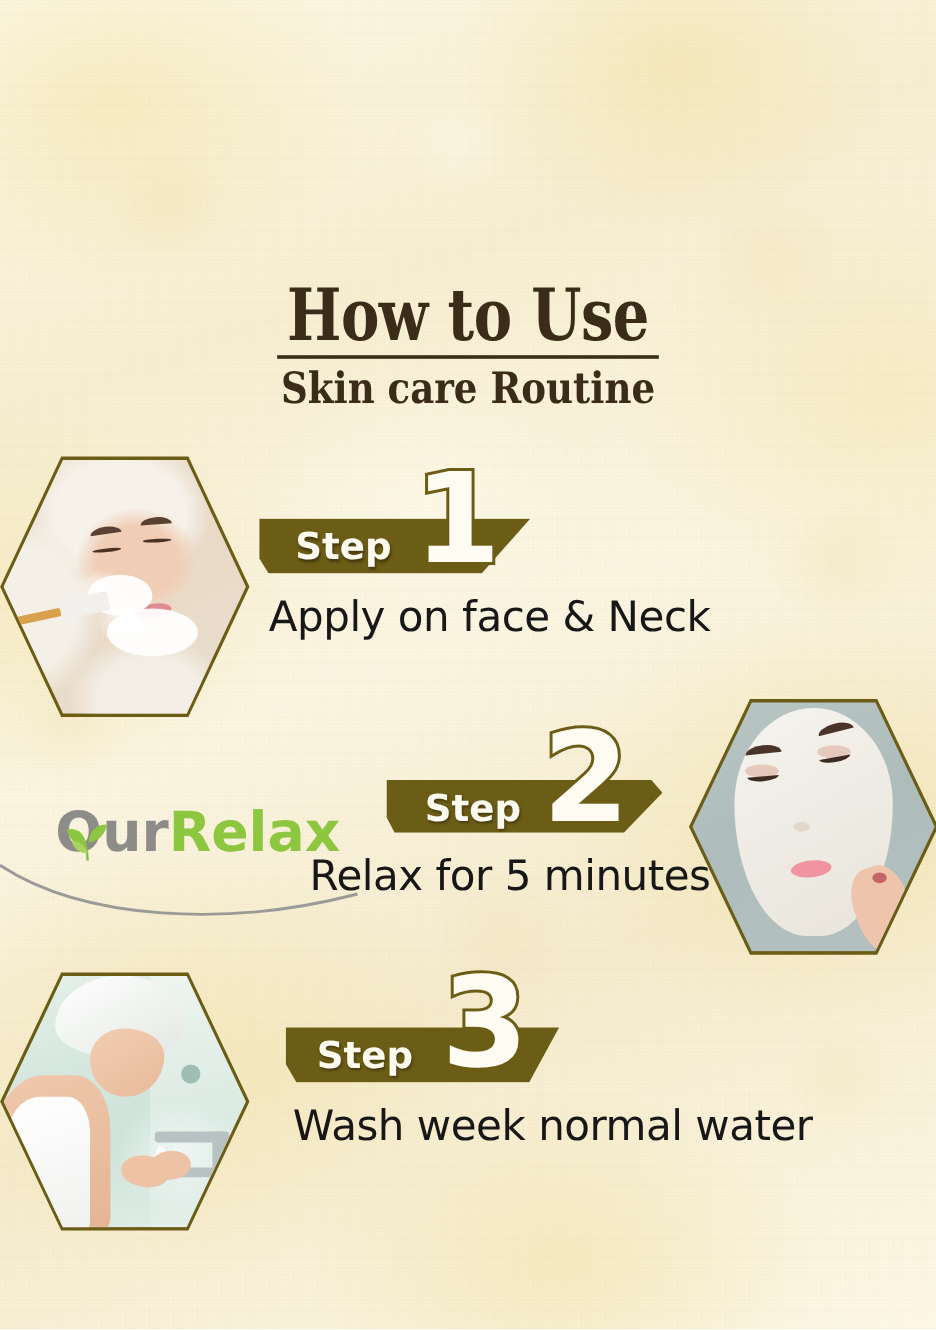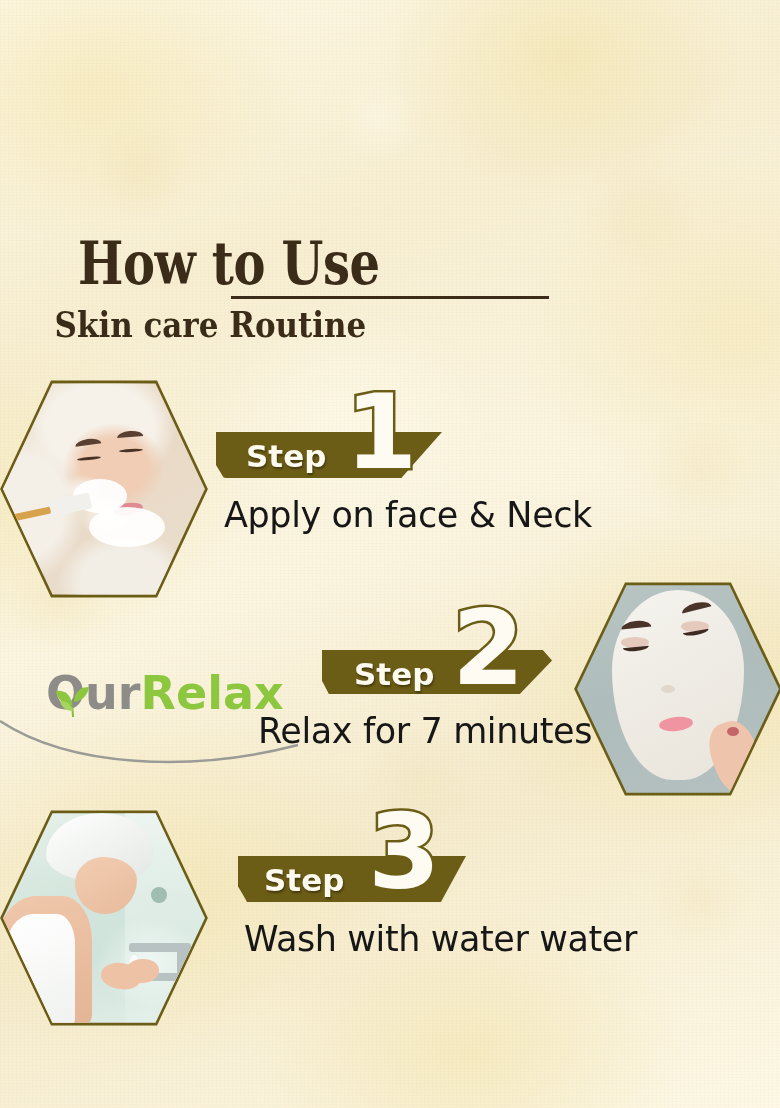--- a/index.html
+++ b/index.html
@@ -54,21 +54,21 @@
       radial-gradient(circle 85px at 420px 780px, rgba(232,212,150,0.26), rgba(0,0,0,0) 70%),
       radial-gradient(circle 70px at 700px 900px, rgba(234,214,152,0.30), rgba(0,0,0,0) 70%);
   }
 
   
   #title-block {
     position: absolute;
     top: 232px;
     left: 0;
     width: 780px;
-    text-align: left;
+    text-align: center;
   }
   #main-title {
     font-family: "DejaVu Serif", "Liberation Serif", serif;
     font-size: 60px;
     line-height: 62px;
     font-weight: bold;
     color: #3a2c18;
     letter-spacing: -0.5px;
     transform: scaleX(0.80);
     transform-origin: center;
@@ -337,21 +337,21 @@
         <div class="hand" style="left:138px; top:140px; width:46px; height:76px; transform:rotate(-18deg);"></div>
         <div class="nail" style="left:152px; top:146px; width:12px; height:9px;"></div>
       </div>
     </div>
   </div>
 
   <div class="step-group" style="left:322px; top:608px; width:420px; height:150px;">
     <div class="banner banner-2" style="left:0px; top:42px; width:230px; height:44px;"></div>
     <div class="step-word" style="left:32px; top:48px;">Step</div>
     <div class="step-num" style="left:130px; top:-12px;">2</div>
-    <div class="step-desc" style="left:-64px; top:104px;">Relax for 7 minutes</div>
+    <div class="step-desc" style="left:-64px; top:104px;">Relax for 5 minutes</div>
   </div>
 
   <div class="hex" style="left:-2px; top:806px; width:212px; height:224px;">
     <div class="hex-border"></div>
     <div class="hex-img">
       <div class="hex-inner ph3">
         <div class="wallpanel"></div>
         <div class="towel"></div>
         <div class="face"></div>
         <div class="shoulder"></div>
@@ -364,17 +364,17 @@
         <div class="hand" style="left:100px; top:154px; width:40px; height:26px; transform:rotate(8deg);"></div>
         <div class="hand" style="left:124px; top:150px; width:34px; height:24px; transform:rotate(-6deg);"></div>
       </div>
     </div>
   </div>
 
   <div class="step-group" style="left:238px; top:822px; width:430px; height:150px;">
     <div class="banner banner-3" style="left:0px; top:34px; width:228px; height:46px;"></div>
     <div class="step-word" style="left:26px; top:40px;">Step</div>
     <div class="step-num" style="left:130px; top:-22px;">3</div>
-    <div class="step-desc" style="left:6px; top:98px;">Wash with water water</div>
+    <div class="step-desc" style="left:6px; top:98px;">Wash week normal water</div>
   </div>
 
 
 </div>
 
 </body></html>

